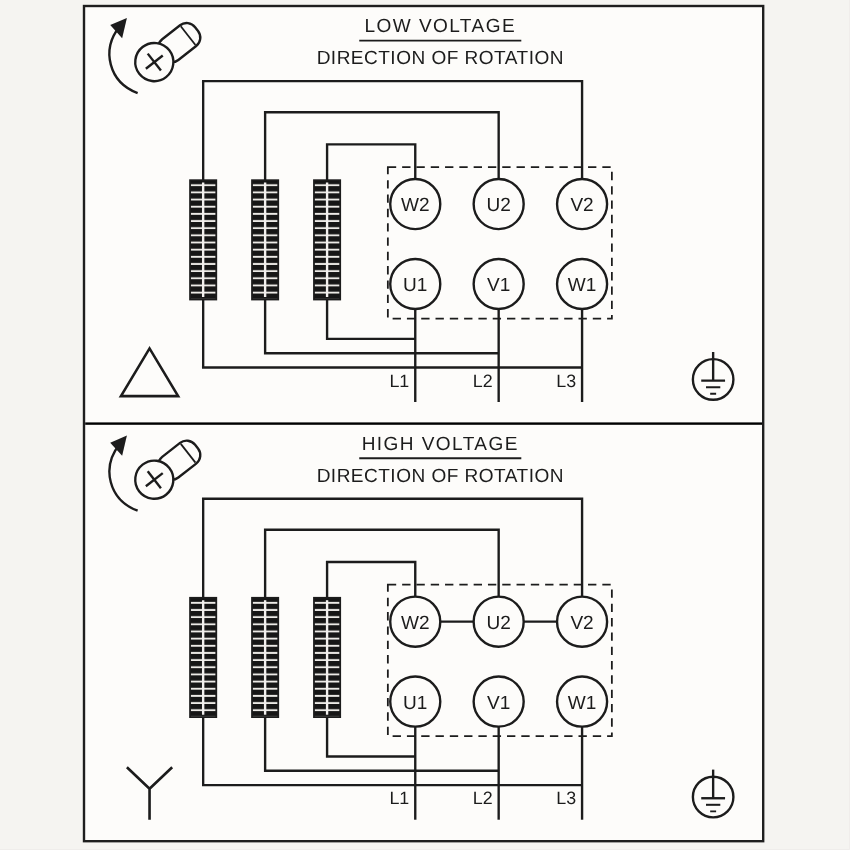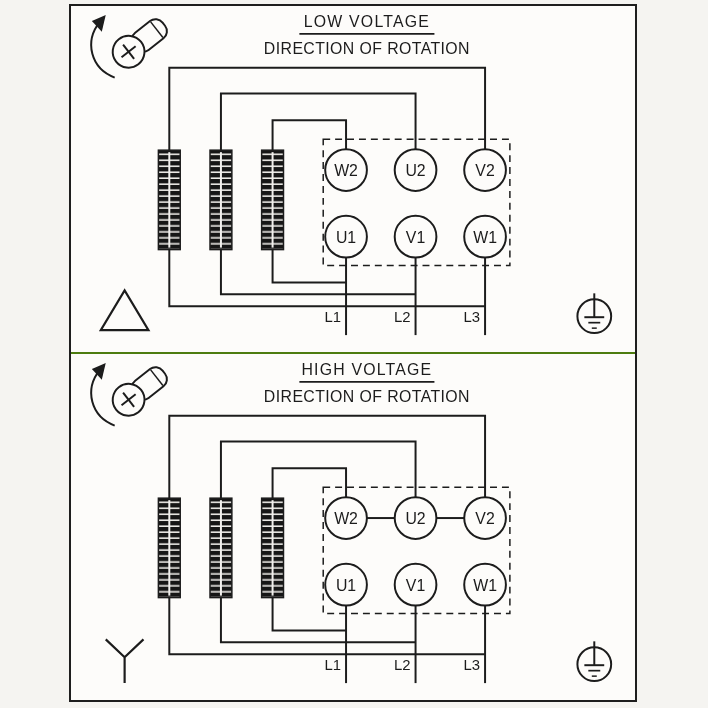--- a/index.html
+++ b/index.html
@@ -1,20 +1,20 @@
 <!DOCTYPE html>
 <html><head>
 <meta charset="utf-8">
 <style>
   html,body{margin:0;padding:0;background:#e9e7e4;}
   .page{width:708px;height:708px;position:relative;background:#f5f4f1;overflow:hidden;}
   .sheet{position:absolute;left:69px;top:4px;width:568px;height:698px;background:#fdfcfa;
          border:2px solid #1e1e1e;box-sizing:border-box;}
   .panel{width:100%;height:346px;}
-  .panel--second{border-top:2px solid #4d7c0f;}
+  .panel--second{border-top:2px solid #000000;}
   svg{display:block;width:100%;height:100%;}
   text{fill:#1c1c1c;stroke:none;font-family:"Liberation Sans","DejaVu Sans",sans-serif;}
 </style>
 </head>
 <body>
 
 <div class="page">
   <div class="sheet">
 
     <div class="panel">

